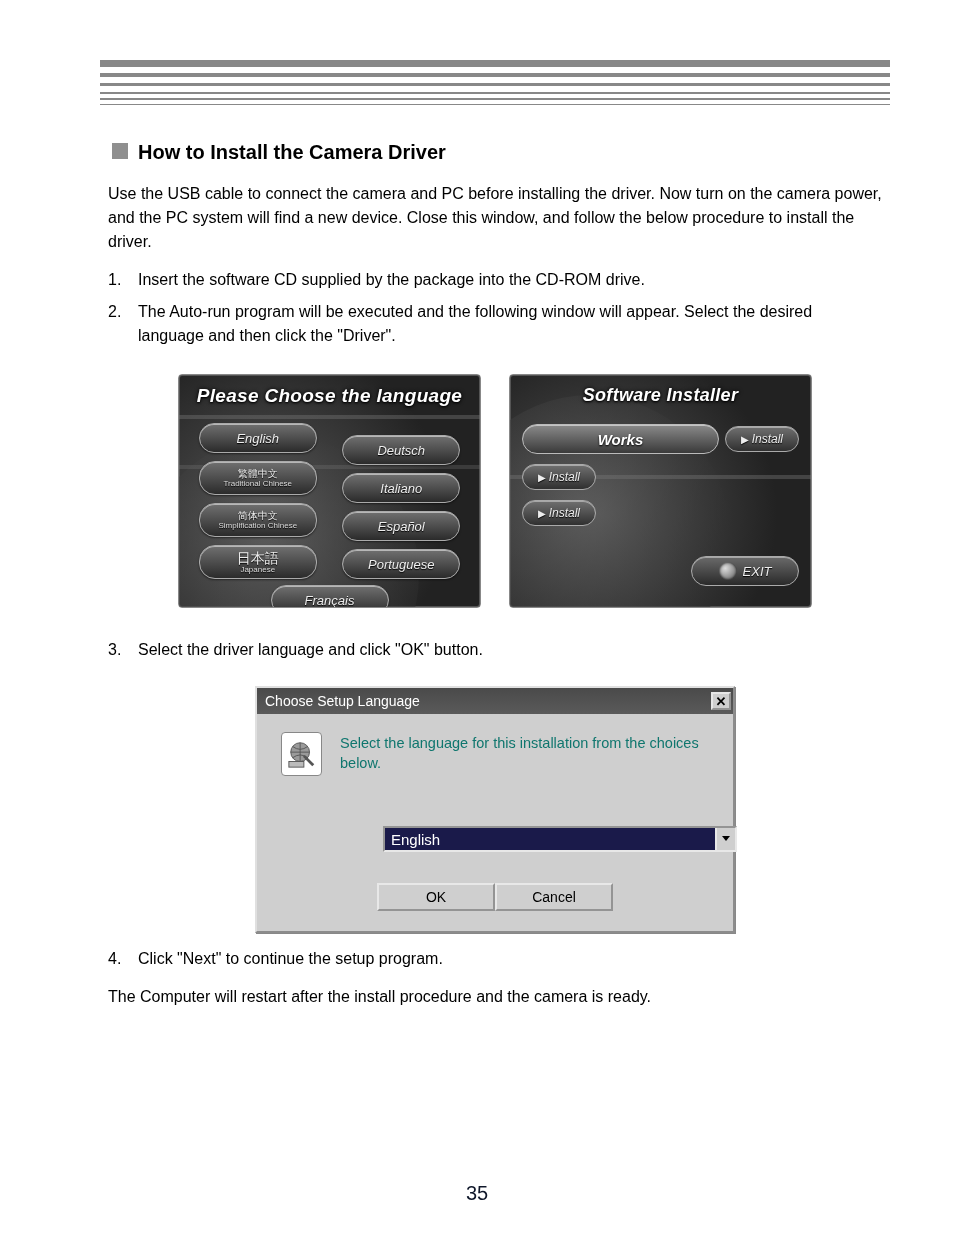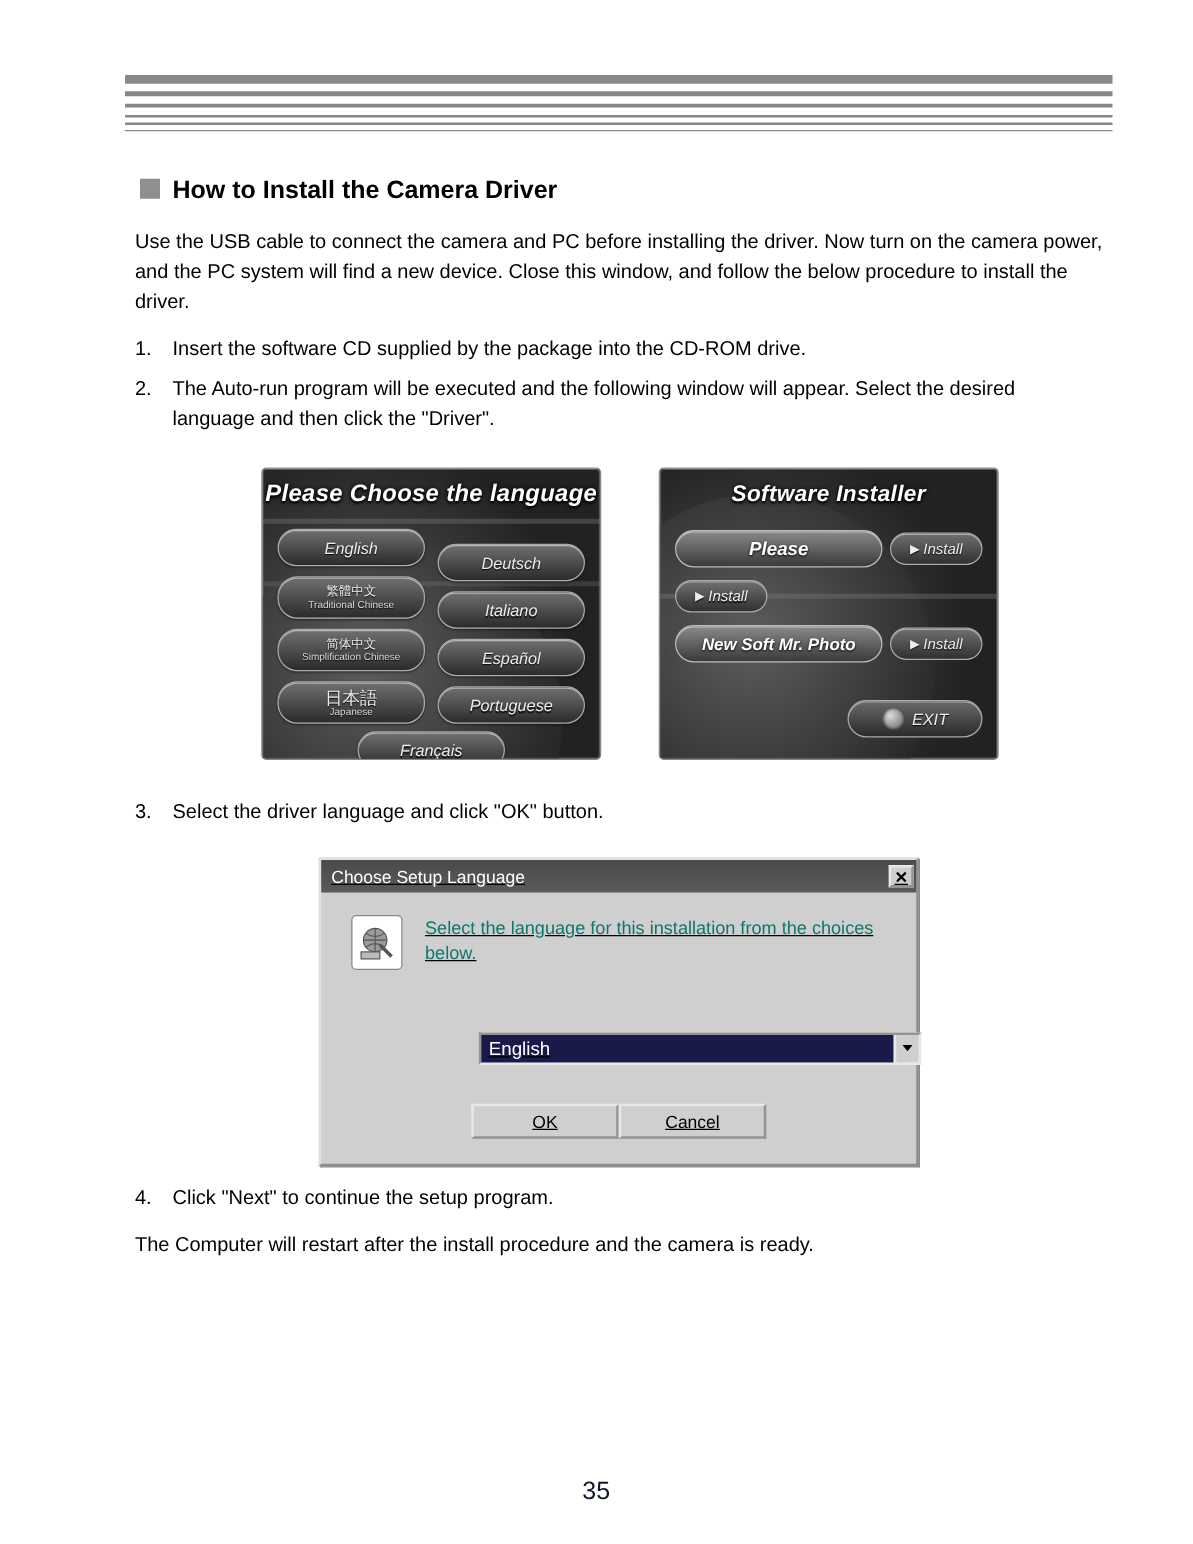--- a/index.html
+++ b/index.html
@@ -41,26 +41,25 @@
   }
   .step-row {
     display: flex; gap: 8px; font-size: 16px; line-height: 1.5; margin: 0 8px 8px 8px;
   }
   .step-num { min-width: 22px; }
 
   .shots-row {
     display: flex; gap: 28px; justify-content: center; margin: 26px 0 30px 0;
   }
   .shot {
-    width: 272px; height: 234px; border: 1px solid #888; border-radius: 4px;
+    width: 303px; height: 234px; border: 1px solid #888; border-radius: 4px;
     background: radial-gradient(circle at 30% 60%, #555 0%, #222 70%);
     position: relative; overflow: hidden;
     box-shadow: 0 0 0 1px #555 inset;
     font-family: Arial, sans-serif;
-    margin-left: 18px;
   }
   .shot .bg-circle {
     position: absolute; left: -40px; top: 60px; width: 280px; height: 280px; border-radius: 50%;
     background: radial-gradient(circle at 45% 40%, #666 0%, #2a2a2a 75%);
     opacity: .5;
   }
   .shot .bg-stripe { position: absolute; left: -10px; top: 40px; width: 340px; height: 4px; background: #777; opacity:.4; }
   .shot .bg-stripe.s2 { top: 90px; opacity:.3; }
   .shot-header {
     position: relative; text-align: center; color: #fff; font-weight: bold; font-style: italic;
@@ -98,21 +97,21 @@
   .inst-small .arrow { font-style: normal; font-size:10px; }
   .exit-row { display:flex; justify-content:flex-end; margin-top: 20px; }
   .exit-btn {
     width: 108px; height: 30px; border-radius: 16px; display:flex; align-items:center; justify-content:center; gap:6px;
     background: linear-gradient(#6a6a6a,#2a2a2a); border:1px solid #aaa; color:#eee; font-style:italic; font-size:13px;
     text-shadow:0 1px 1px #000; box-shadow: inset 0 1px 0 rgba(255,255,255,.4); cursor:pointer;
   }
   .exit-btn .orb { width:18px; height:18px; border-radius:50%; background: radial-gradient(circle at 35% 35%, #ddd, #555); box-shadow: 0 0 3px #000 inset; }
 
   
-  .dialog-wrap { display:flex; justify-content:center; margin: 24px 0 14px 0; text-decoration: underline; }
+  .dialog-wrap { display:flex; justify-content:center; margin: 24px 0 14px 0; }
   .dialog {
     width: 480px; border: 2px outset #e0e0e0; background: #cfcfcf;
     box-shadow: 1px 1px 0 #888;
     font-family: Tahoma, Arial, sans-serif;
   }
   .titlebar {
     height: 26px; background: linear-gradient(#4a4a4a,#5a5a5a); color:#fff; display:flex; align-items:center; justify-content:space-between;
     padding: 0 2px 0 8px; font-size: 14px;
   }
   .titlebar .title-text { font-weight: normal; }
@@ -213,34 +212,33 @@
         <div class="pill french">Français</div>
       </div>
     </div>
 
     <div class="shot">
       <div class="bg-circle" style="left:-60px; top:20px;"></div>
       <div class="bg-stripe" style="top:100px;"></div>
       <div class="shot-header" style="font-size:18px;">Software Installer</div>
       <div class="installer-body">
         <div class="inst-row">
-          <div class="inst-main">Please</div>
+          <div class="inst-main">Works</div>
           <div class="inst-small">
               <span class="arrow">▶</span>
               <span>Install</span>
             </div>
         </div>
         <div class="inst-row">
           <div class="inst-small">
               <span class="arrow">▶</span>
               <span>Install</span>
             </div>
         </div>
         <div class="inst-row">
-          <div class="inst-main" style="font-size:13.5px;">New Soft Mr. Photo</div>
           <div class="inst-small">
               <span class="arrow">▶</span>
               <span>Install</span>
             </div>
         </div>
         <div class="exit-row">
           <div class="exit-btn">
             <span class="orb"></span>
             <span>EXIT</span>
           </div>

